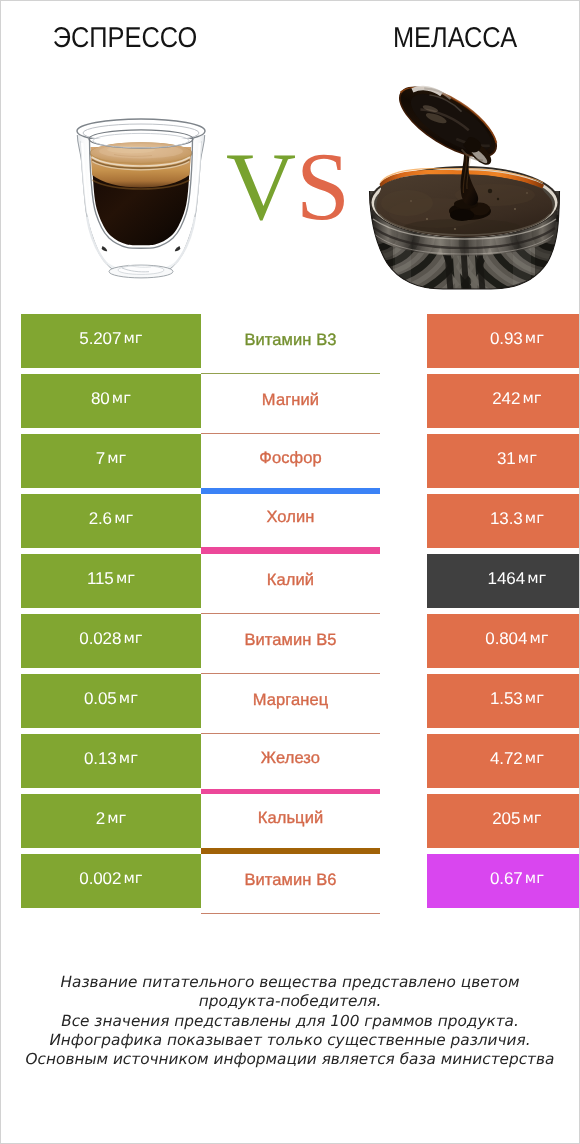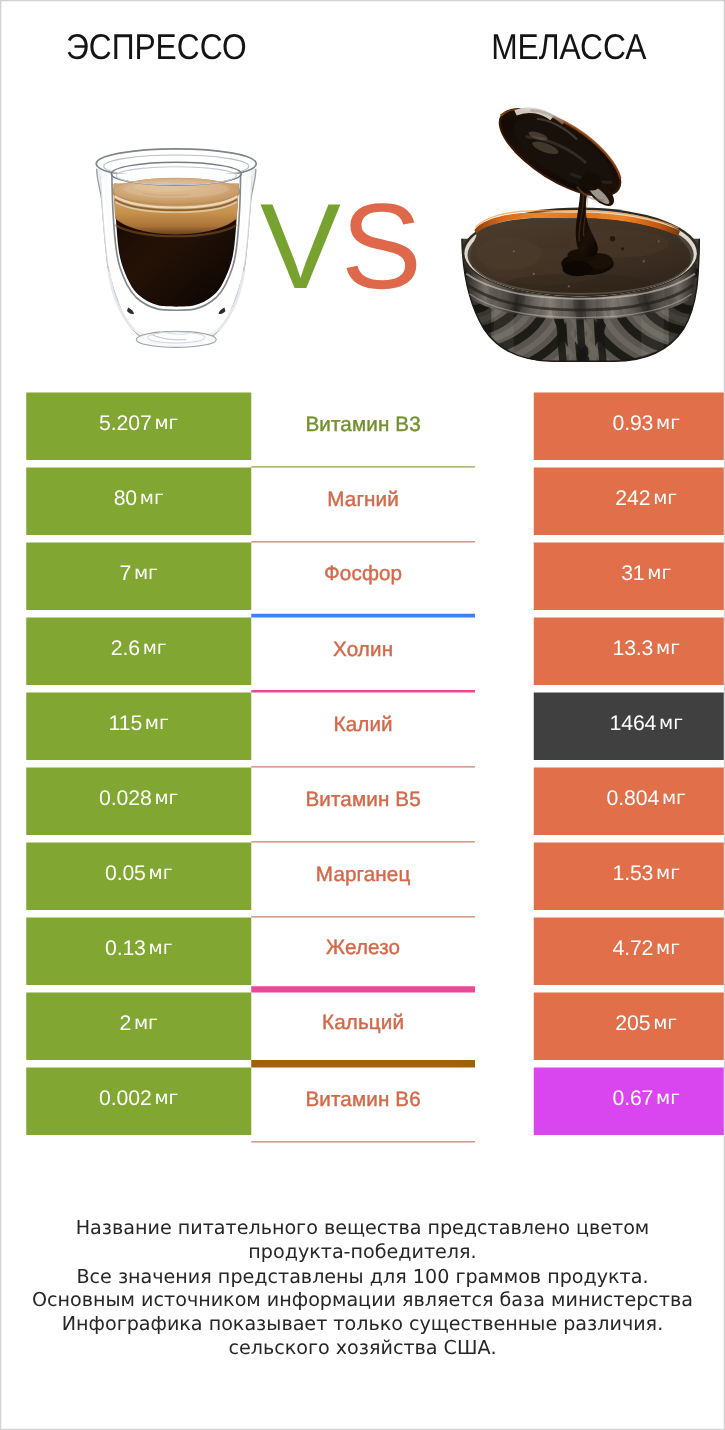--- a/index.html
+++ b/index.html
@@ -9,22 +9,22 @@
   .page{position:relative;width:578px;height:1142px;border:1px solid #d2d2d2;background:#fff;overflow:hidden;}
 
   
   .title{position:absolute;top:22px;font-size:28.7px;line-height:31px;color:#141414;letter-spacing:0px;transform:scaleX(0.885);
          font-weight:400;white-space:nowrap;font-family:"Liberation Sans",sans-serif;}
   #title-left{left:0;width:248px;text-align:center;}
   #title-right{left:330px;width:248px;text-align:center;}
 
   
   .hero{position:absolute;left:0;top:0;width:554px;height:300px;}
-  .vs{position:absolute;left:207px;top:147px;width:160px;font-size:97px;line-height:97px;font-weight:400;
-      letter-spacing:0px;font-family:Liberation Sans, sans-serif;}
+  .vs{position:absolute;left:207px;top:137px;width:160px;text-align:center;font-size:97px;line-height:97px;font-weight:400;
+      letter-spacing:0px;font-family:Liberation Serif, serif;}
   .vs .v{color:#78a22f;}
   .vs .s{color:#e0684a;}
 
   .cup{position:absolute;left:68px;top:112px;width:144px;height:172px;}
   .bowl{position:absolute;left:366px;top:82px;width:200px;height:212px;}
 
   
   .table{position:absolute;left:20px;top:313px;width:538px;}
   .row{position:relative;height:58px;margin-bottom:2px;}
   .cell-left,.cell-right{position:absolute;top:0;width:180px;height:54px;
@@ -33,21 +33,21 @@
   .cell-right{left:358px;margin-left:48px;}
   .cell-mid{position:absolute;left:180px;top:0;width:179px;height:60px;line-height:1;
       display:flex;align-items:center;justify-content:center;box-sizing:border-box;}
   .cell-mid .lbl{margin-bottom:2px;}
   .num{font-size:17px;position:relative;top:-3px;font-weight:400;letter-spacing:-0.1px;}
   .unit{font-size:15px;position:relative;top:-3px;font-weight:400;margin-left:2.2px;font-family:"DejaVu Sans",sans-serif;}
   .lbl{font-size:16.5px;font-weight:400;letter-spacing:0.1px;position:relative;top:-2px;-webkit-text-stroke:0.34px currentColor;paint-order:stroke fill;}
 
   
   .notes{position:absolute;left:9px;top:972px;width:560px;text-align:center;
-         font-family:"DejaVu Sans",sans-serif;font-size:15.3px;line-height:19.25px;color:#262626;}
+         font-family:"DejaVu Sans",sans-serif;font-size:15.3px;line-height:19.25px;color:#262626;font-style:italic;}
   .notes div{white-space:nowrap;}
 </style>
 </head>
 <body>
 
 <div class="page">
 
   <div class="hero">
     <div class="title" id="title-left">ЭСПРЕССО</div>
     <div class="title" id="title-right">МЕЛАССА</div>
@@ -310,34 +310,34 @@
         <div class="cell-right" style="background:#e06f4a">
           <span class="num">242</span>
           <span class="unit">мг</span>
         </div>
       </div>
       <div class="row">
         <div class="cell-left" style="background:#81a631">
           <span class="num">7</span>
           <span class="unit">мг</span>
         </div>
-        <div class="cell-mid" style="border-bottom:3px solid #3b82f6">
+        <div class="cell-mid" style="border-bottom:6px solid #3b82f6">
           <span class="lbl" style="color:#d4694a">Фосфор</span>
         </div>
         <div class="cell-right" style="background:#e06f4a">
           <span class="num">31</span>
           <span class="unit">мг</span>
         </div>
       </div>
       <div class="row">
         <div class="cell-left" style="background:#81a631">
           <span class="num">2.6</span>
           <span class="unit">мг</span>
         </div>
-        <div class="cell-mid" style="border-bottom:2px solid #ec4899">
+        <div class="cell-mid" style="border-bottom:7px solid #ec4899">
           <span class="lbl" style="color:#d4694a">Холин</span>
         </div>
         <div class="cell-right" style="background:#e06f4a">
           <span class="num">13.3</span>
           <span class="unit">мг</span>
         </div>
       </div>
       <div class="row">
         <div class="cell-left" style="background:#81a631">
           <span class="num">115</span>
@@ -415,17 +415,16 @@
           <span class="num">0.67</span>
           <span class="unit">мг</span>
         </div>
       </div>
     </div>
 
   <div class="notes" id="footnotes">
       <div>Название питательного вещества представлено цветом</div>
       <div>продукта-победителя.</div>
       <div>Все значения представлены для 100 граммов продукта.</div>
+      <div>Инфографика показывает только существенные различия.</div>
       <div>Основным источником информации является база министерства</div>
-      <div>Инфографика показывает только существенные различия.</div>
-      <div>сельского хозяйства США.</div>
     </div>
 </div>
 
 </body></html>

